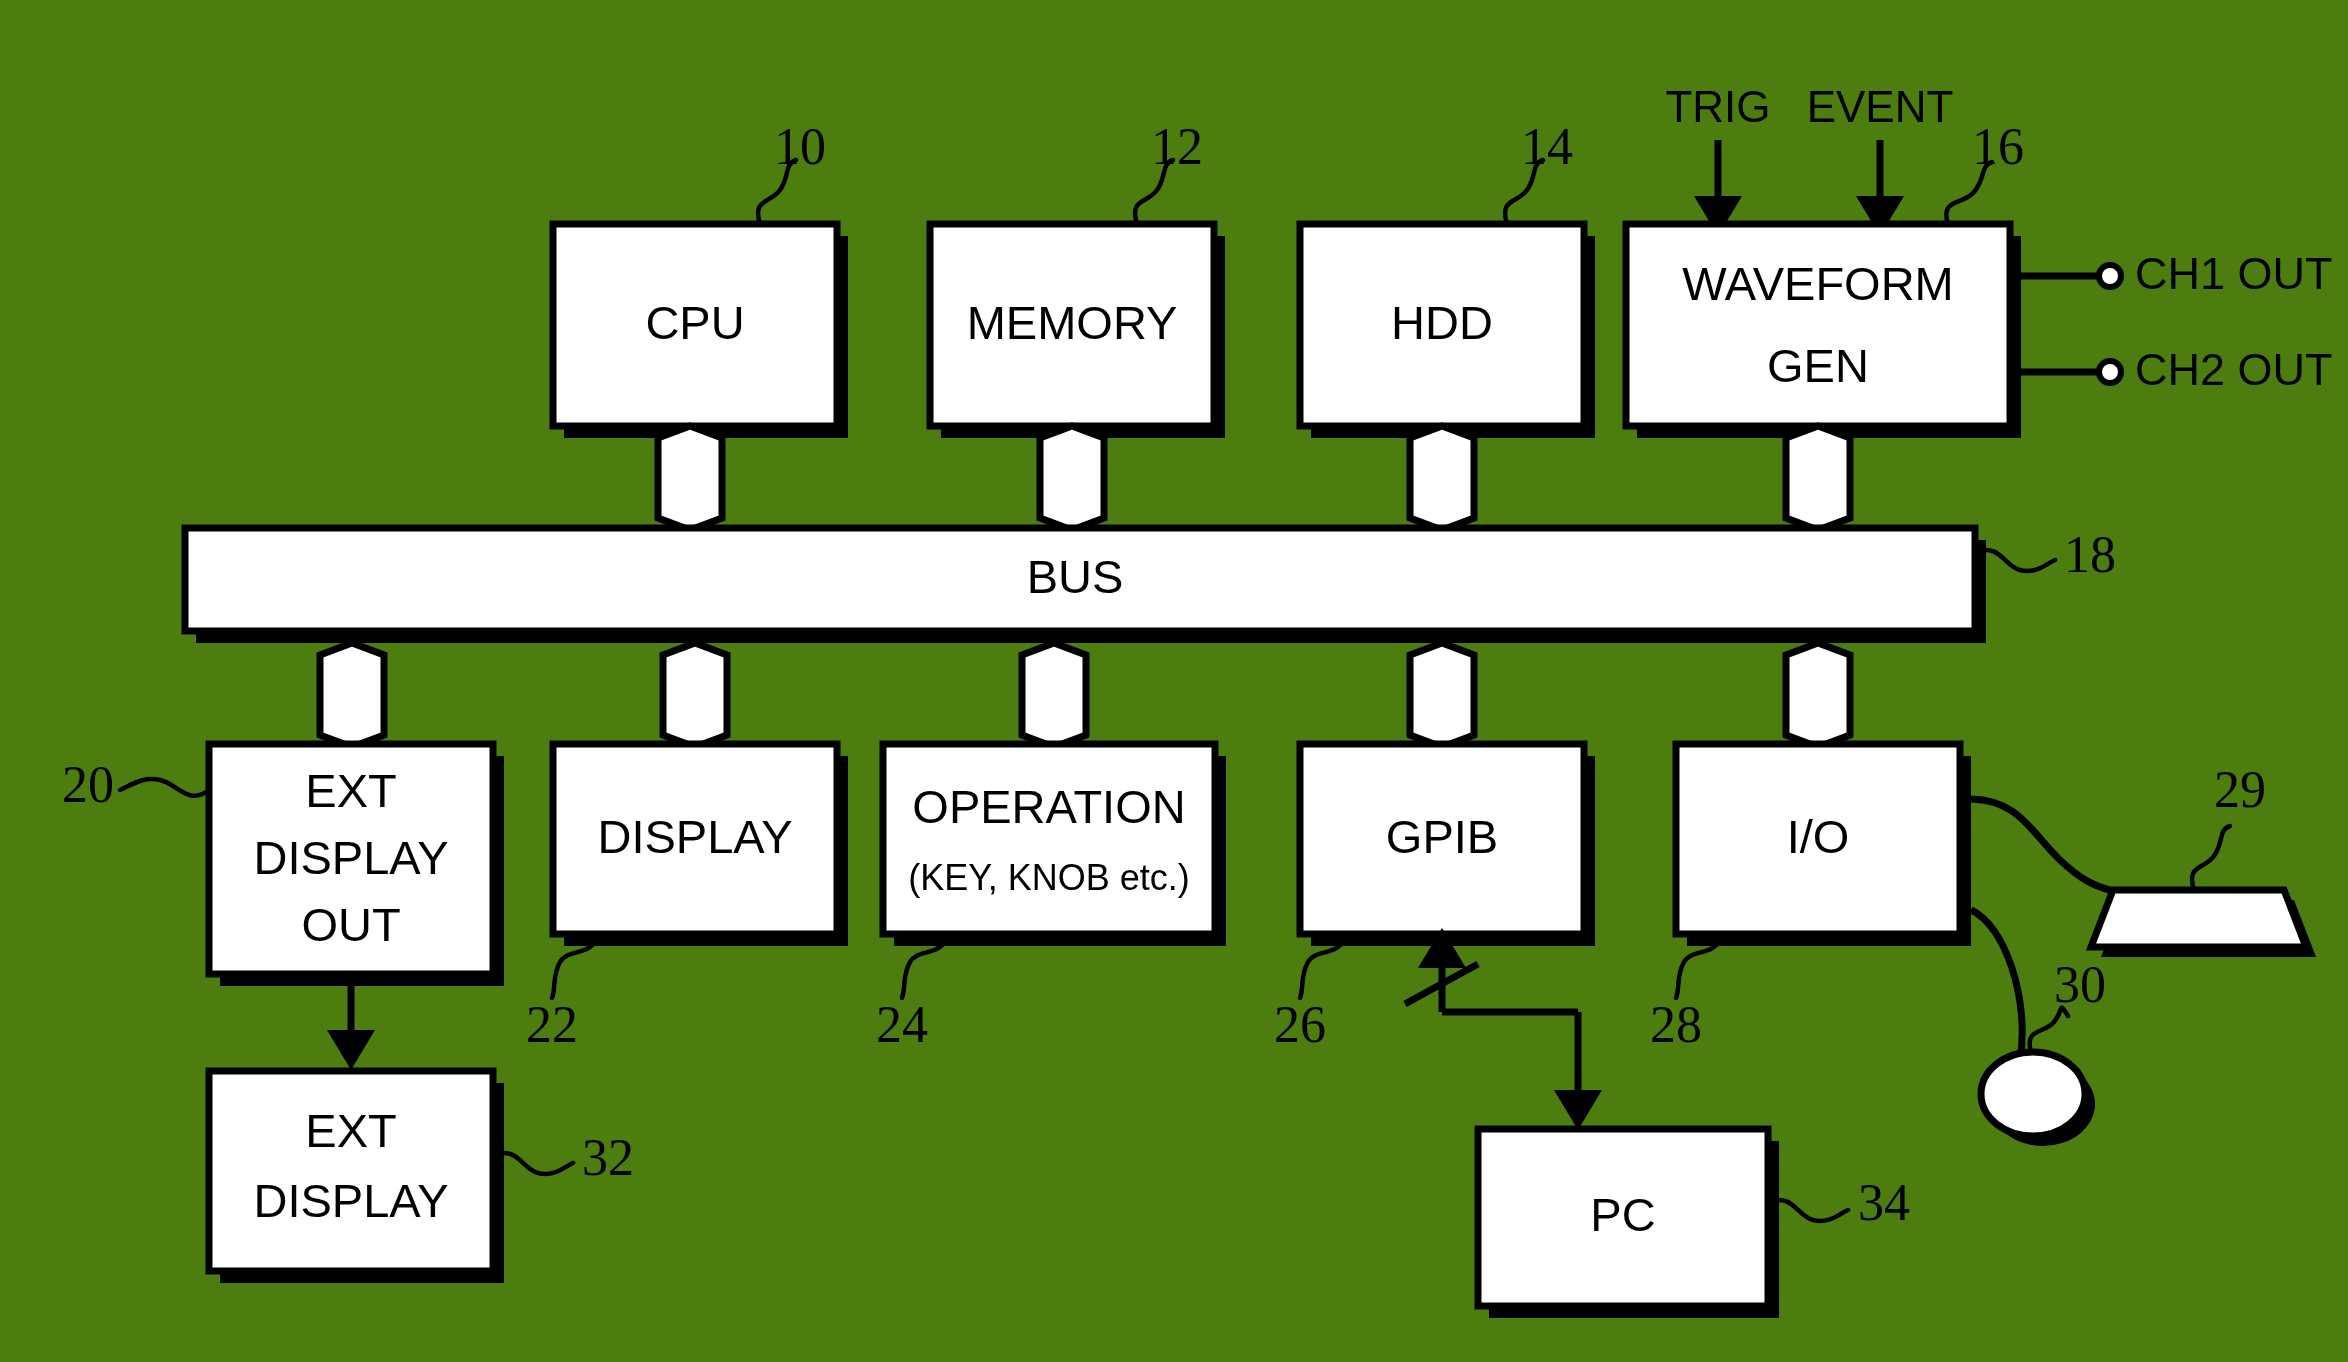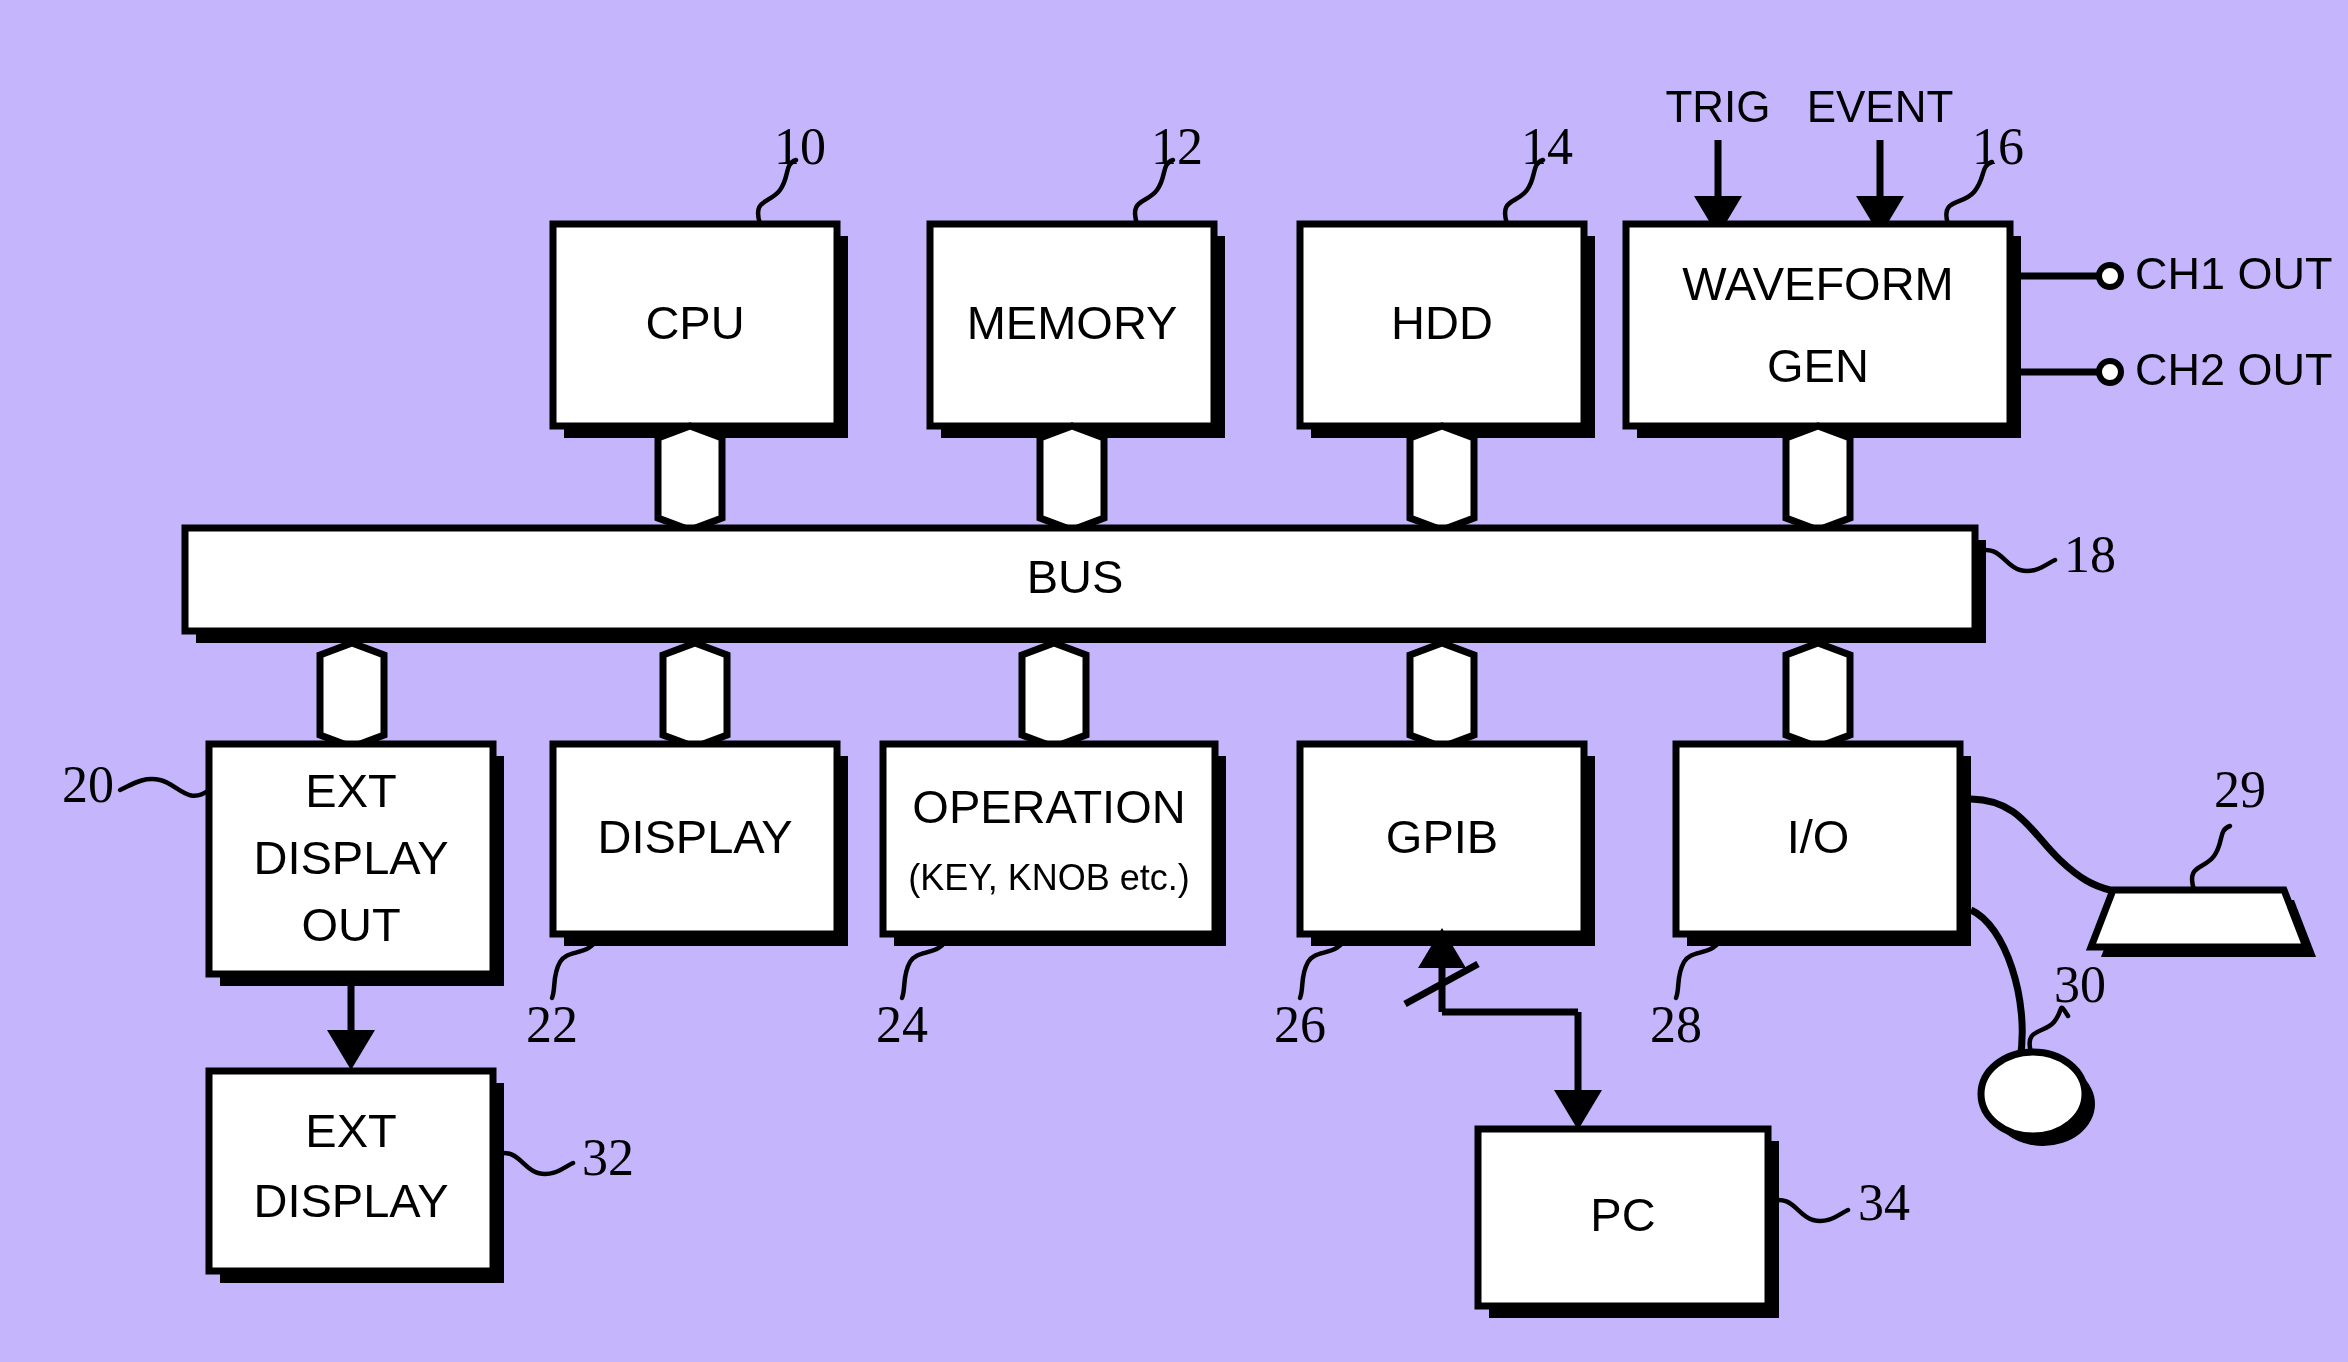--- a/index.html
+++ b/index.html
@@ -11,21 +11,21 @@
   body {
     width: 2348px;
     height: 1362px;
     overflow: hidden;
     font-family: "Liberation Sans", sans-serif;
   }
   #figure-root {
     position: relative;
     width: 2348px;
     height: 1362px;
-    background: #c4b5fd;
+    background: #4d7c0f;
   }
   svg.diagram {
     display: block;
     width: 2348px;
     height: 1362px;
   }
   .blk-fill { fill: #ffffff; }
   .blk-stroke { fill: none; stroke: #000000; stroke-width: 7; }
   .blk-shadow { fill: #000000; }
   .wire { fill: none; stroke: #000000; stroke-width: 7; stroke-linecap: butt; }

